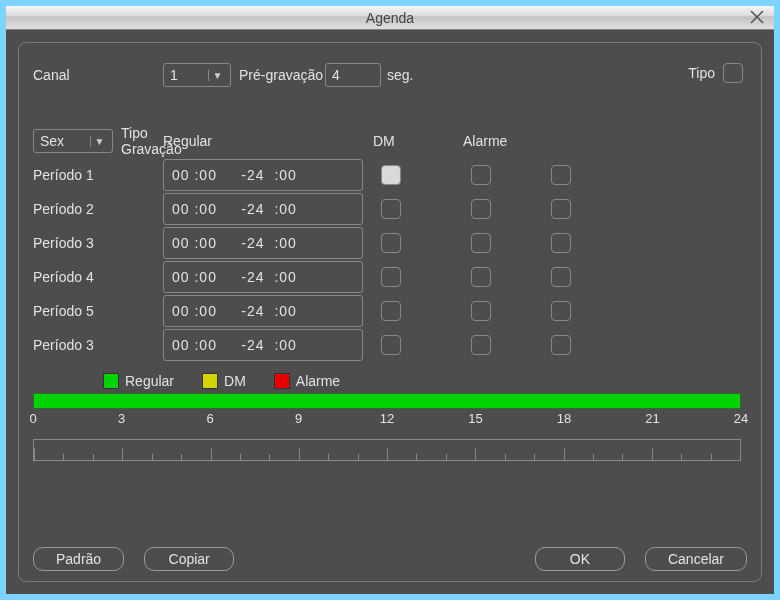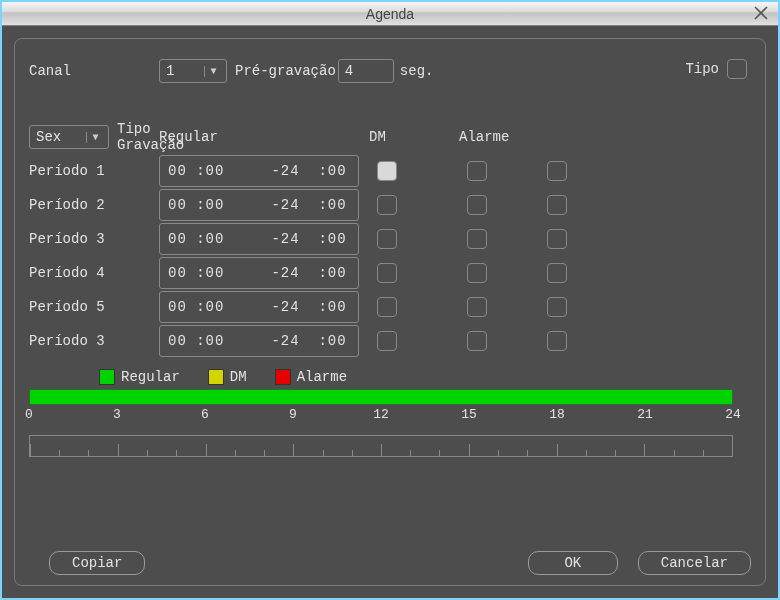--- a/index.html
+++ b/index.html
@@ -10,21 +10,21 @@
     font-family: Arial, sans-serif;
     font-size: 14px;
     width: 780px;
     height: 600px;
     overflow: hidden;
   }
   .window {
     width: 780px;
     height: 600px;
     background: #4d4d4d;
-    border: 2px solid #7dd3fc;
+    border: 6px solid #7dd3fc;
     display: flex;
     flex-direction: column;
   }
   .titlebar {
     height: 24px;
     background: linear-gradient(to bottom, #f6f6f6, #d9d9d9 45%, #c2c2c2 46%, #e0e0e0);
     border-bottom: 1px solid #808080;
     display: flex;
     align-items: center;
     justify-content: center;
@@ -45,24 +45,23 @@
   .content {
     flex: 1;
     position: relative;
     padding: 12px;
   }
   .frame {
     border: 1px solid #7a7a7a;
     border-radius: 8px;
     width: 100%;
     height: 100%;
-    padding: 20px 32px 60px 14px;
+    padding: 20px 20px 60px 14px;
     color: #e2e2e2;
     position: relative;
-    font-family: Liberation Mono, monospace;
   }
   .row {
     display: flex;
     align-items: center;
     margin-bottom: 8px;
   }
   .row.top { margin-bottom: 38px; }
   .lbl {
     display: inline-block;
     color: #e2e2e2;
@@ -424,20 +423,21 @@
             <span class="mark" style="left: 79.1667%;"></span>
             <span class="mark" style="left: 83.3333%;"></span>
             <span class="mark major" style="left: 87.5%;"></span>
             <span class="mark" style="left: 91.6667%;"></span>
             <span class="mark" style="left: 95.8333%;"></span>
             <span class="mark major" style="left: 100%;"></span>
           </div>
       </div>
 
       <div class="btnbar">
+        <span class="btn">Padrão</span>
         <span class="gap"></span>
         <span class="btn">Copiar</span>
         <span class="spacer"></span>
         <span class="btn">OK</span>
         <span class="gap"></span>
         <span class="btn">Cancelar</span>
       </div>
 
     </div>
   </div>

